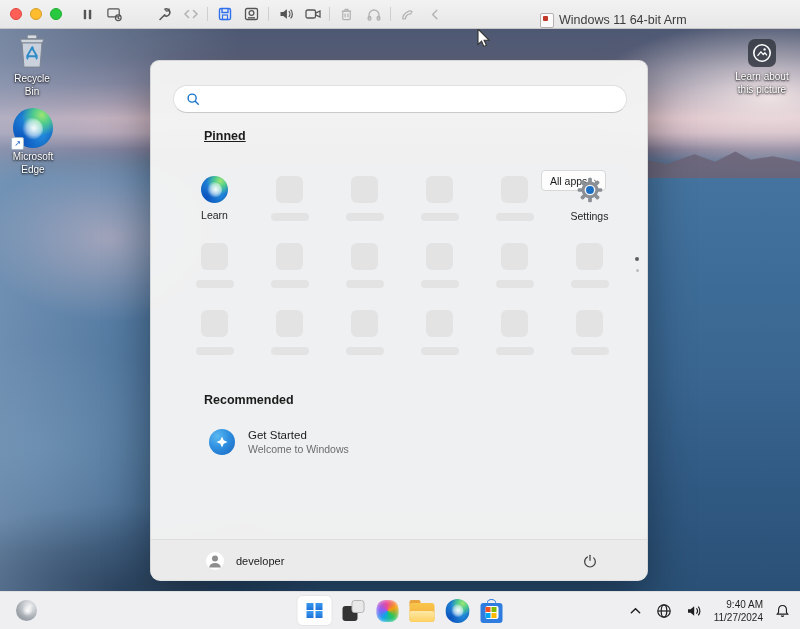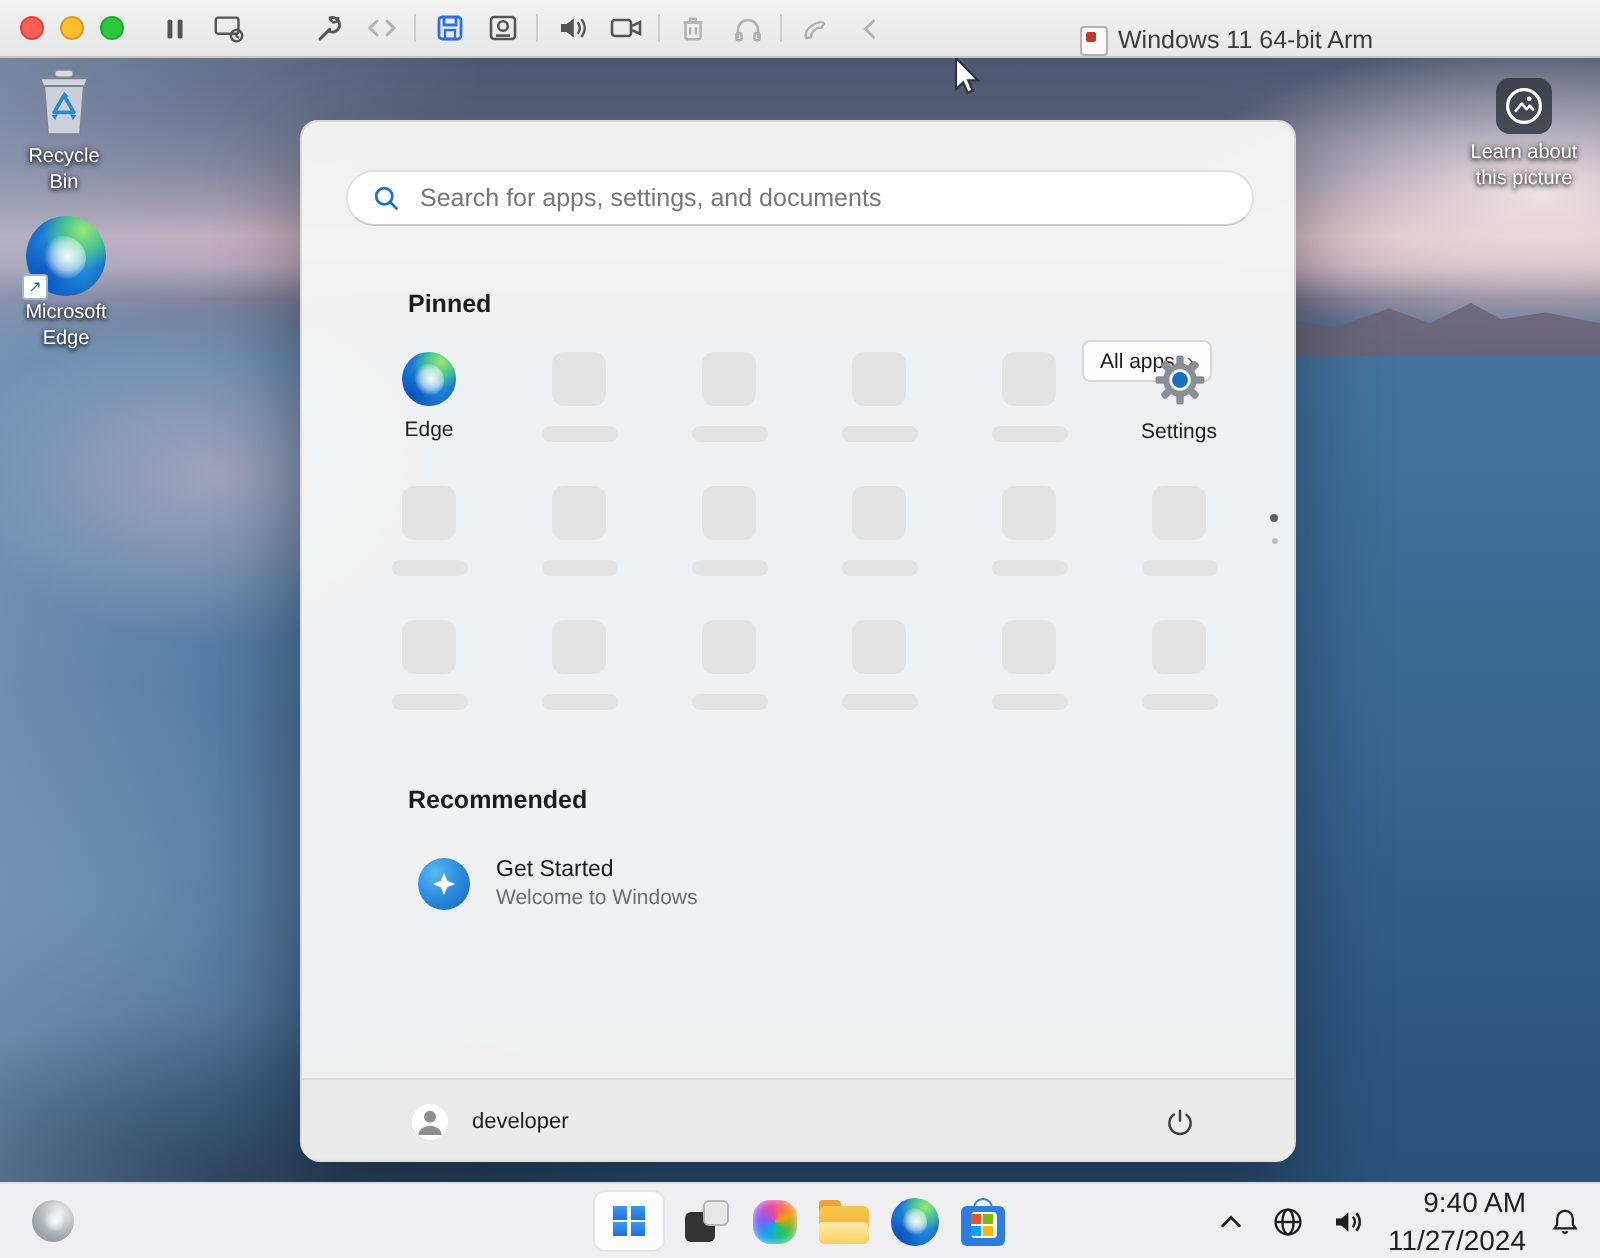--- a/index.html
+++ b/index.html
@@ -114,21 +114,21 @@
     box-shadow:inset 0 0 4px rgba(255,255,255,.7);}
   .folder{position:relative;width:25px;height:19px;margin-top:3px;}
   .folder .back{position:absolute;top:-3px;left:0;width:11px;height:6px;background:#e8a33d;border-radius:2px 2px 0 0;}
   .folder .body{position:absolute;inset:0;background:linear-gradient(180deg,#f9c64c,#f0a93c);border-radius:3px;}
   .folder .front{position:absolute;left:0;right:0;bottom:0;height:55%;background:linear-gradient(180deg,#ffe9a8,#fcd05f);border-radius:2px 3px 3px 3px;}
   .store{position:relative;width:22px;height:20px;margin-top:4px;}
   .store .handle{position:absolute;top:-4px;left:6px;width:10px;height:7px;border:1.5px solid #2e7ce0;border-bottom:none;border-radius:5px 5px 0 0;box-sizing:border-box;}
   .store .bag{position:absolute;inset:0;background:#2e7ce0;border-radius:3px;display:flex;align-items:center;justify-content:center;}
   .store .win{width:12px;height:12px;background:#fff;border-radius:2px;display:grid;grid-template-columns:5px 5px;grid-template-rows:5px 5px;gap:1px;padding:0.5px;box-sizing:content-box;}
   .tray{position:absolute;right:8px;top:0;height:37px;display:flex;align-items:center;gap:10px;}
-  .clock{text-align:right;font-size:14px;color:#1f1f1f;line-height:1.3;}
+  .clock{text-align:right;font-size:10px;color:#1f1f1f;line-height:1.3;}
   .tray-btn{display:flex;align-items:center;justify-content:center;padding:2px;border-radius:3px;}
 
   
   .cursor{position:absolute;left:477px;top:1px;z-index:60;}
 </style>
 </head>
 <body>
 
 <div class="titlebar">
   <div class="lights">
@@ -257,35 +257,34 @@
     </svg>
     <div class="dlabel" style="width:62px;text-align:center;">Learn about this picture</div>
   </div>
 
   <div class="startmenu">
     <div class="sm-search">
       <svg width="14" height="14" viewBox="0 0 16 16" fill="none" stroke="#1973c8" stroke-width="1.6" stroke-linecap="round">
         <circle cx="7" cy="7" r="4.6"></circle>
           <path d="M10.6 10.6 14 14"></path>
       </svg>
-      <input type="text" placeholder="Search for apps, settings, and documents" style="">
-    </div>
-
-    <div class="sm-section-title" style="left:53px;top:84px;">Pinned</div>
+    </div>
+
+    <div class="sm-section-title" style="left:53px;top:68px;text-decoration:underline;">Pinned</div>
 
     <div class="allapps">
       <span>All apps</span>
       <span class="chev">›</span>
     </div>
 
     <div class="pin-grid">
 
       <div class="cell">
         <div class="edge-logo" style="width:27px;height:27px;"></div>
-        <div class="app-label">Edge</div>
+        <div class="app-label">Learn</div>
       </div>
       <div class="cell">
           <div class="ph-sq"></div>
           <div class="ph-bar"></div>
         </div>
       <div class="cell">
           <div class="ph-sq"></div>
           <div class="ph-bar"></div>
         </div>
       <div class="cell">

